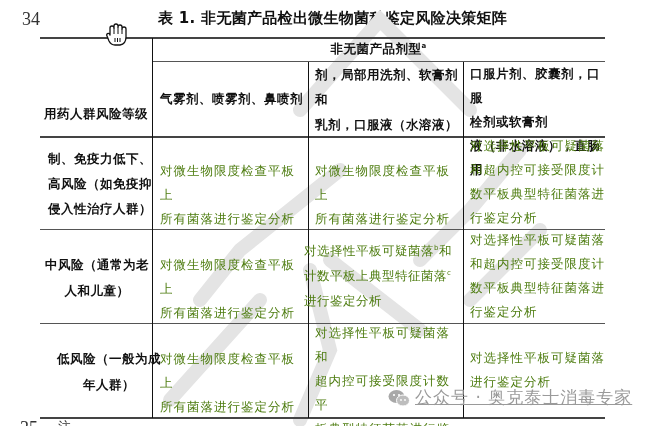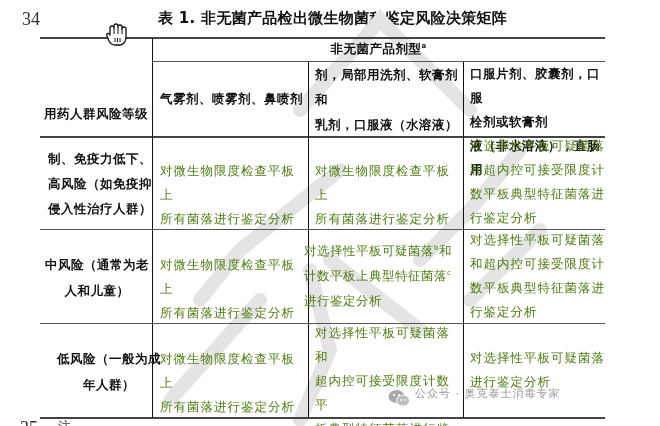--- a/index.html
+++ b/index.html
@@ -10,22 +10,22 @@
            font-family:"DejaVu Sans","Liberation Sans",sans-serif; letter-spacing:0.3px; }
   .hl { position:absolute; height:1px; background:#555; }
   .hl.thick { height:2px; background:#444; }
   .vl { position:absolute; width:1px; background:#111; }
   .cell { position:absolute; font-size:12.5px; line-height:24px; color:#4d7c0f;
           font-family:"DejaVu Sans","Liberation Sans",sans-serif; letter-spacing:1px; }
   .bold { font-weight:bold; color:#111; letter-spacing:0.5px; }
   .center { text-align:center; }
   .sup { font-size:7px; vertical-align:super; line-height:0; }
   .watermark { position:absolute; pointer-events:none; }
-  .wm-text { position:absolute; left:415px; top:386px; font-size:11px; color:#9a9a9a;
-             font-family:"DejaVu Sans","Liberation Sans",sans-serif; letter-spacing:1px; }
+  .wm-text { position:absolute; left:415px; top:386px; font-size:17px; color:#9a9a9a;
+             font-family:"DejaVu Sans","Liberation Sans",sans-serif; letter-spacing:1px;text-decoration:underline; }
   .wm-icon { position:absolute; left:388px; top:389px; width:22px; height:18px; }
   .cursor { position:absolute; left:104px; top:22px; width:26px; height:26px; }
 </style>
 </head>
 <body>
 
 <div class="line-no" style="left:22px;top:9px;">34</div>
 <div class="line-no" style="left:20px;top:418px;">35</div>
 <div class="line-no" style="left:58px;top:418px;font-size:13px;">注</div>
 

